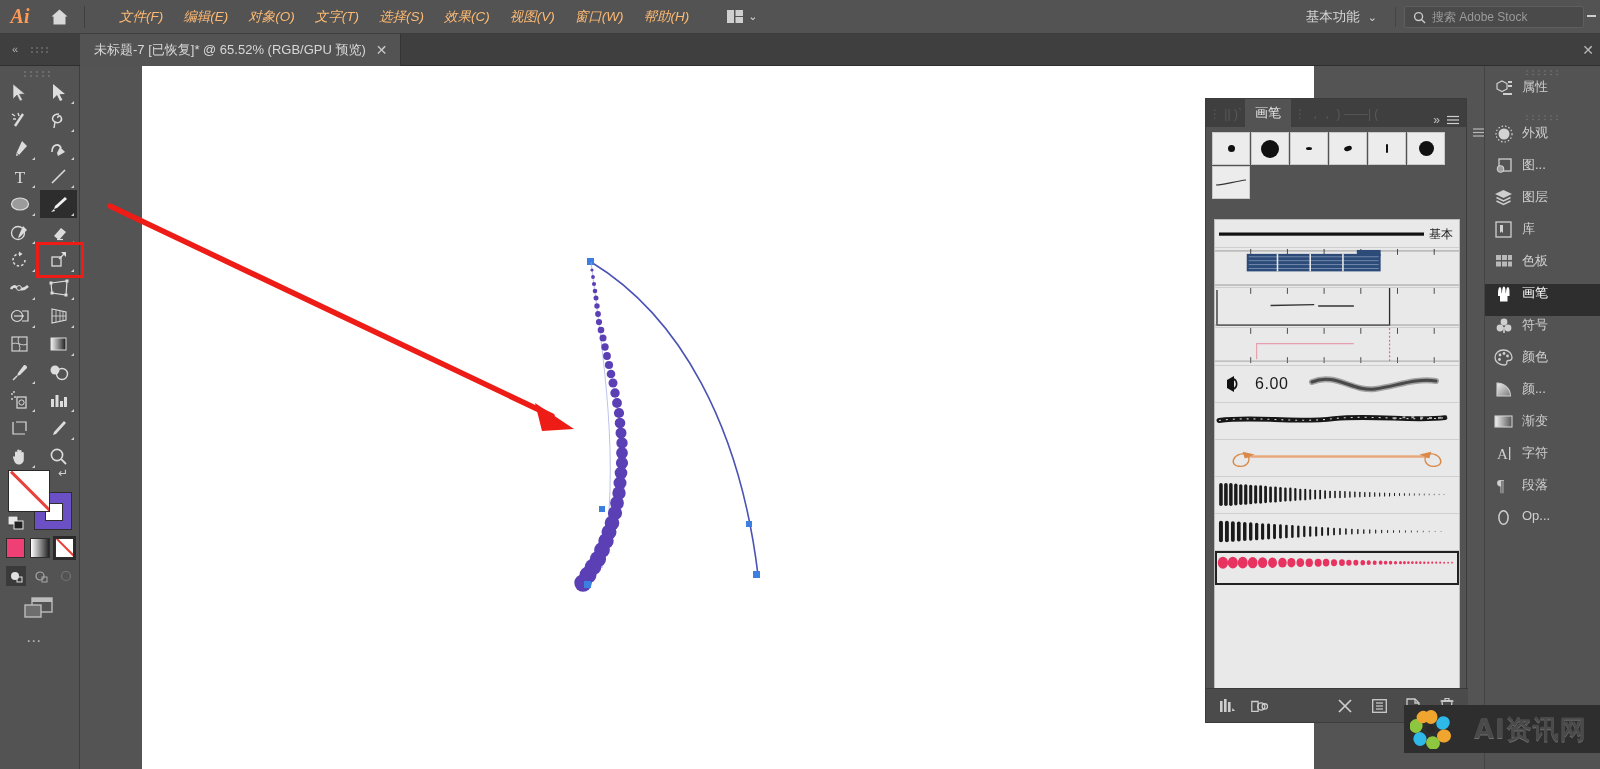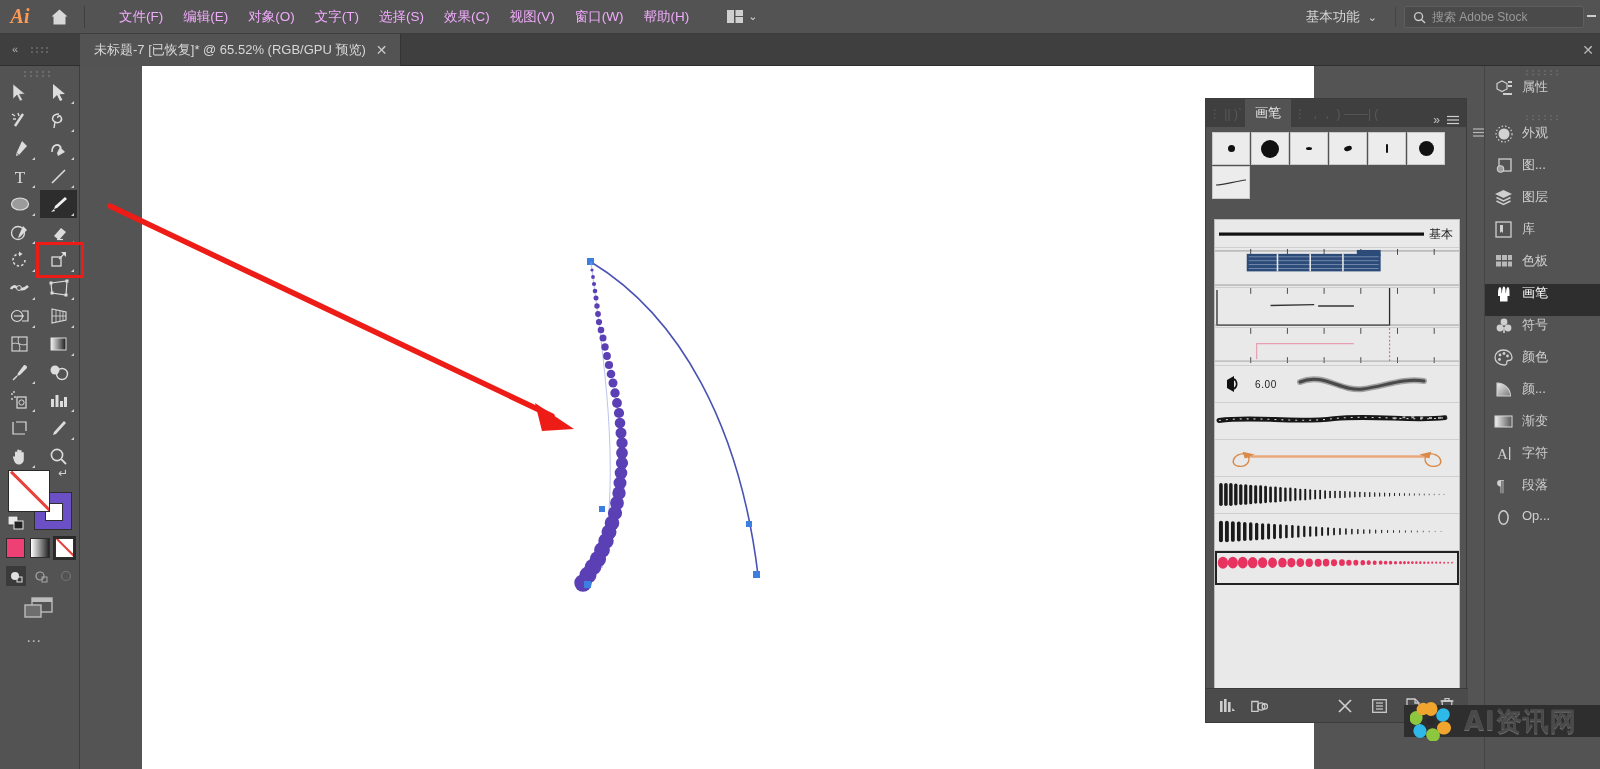--- a/index.html
+++ b/index.html
@@ -20,21 +20,21 @@
     border-bottom:1px solid #3d3d3d;
   }
   .ai-logo {
     width:40px; height:34px; display:flex; align-items:center; justify-content:center;
     color:#ff9a55; font-weight:bold; font-size:20px; font-style:italic;
     font-family:"Liberation Serif", serif;
   }
   .home-icon { width:38px; height:34px; display:flex; align-items:center; justify-content:center; }
   .menu-sep { width:1px; height:22px; background:#3f3f3f; margin:0 6px; }
   .menu-items { display:flex; align-items:center; margin-left:18px; }
-  .menu-item { padding:4px 10px; color:#f0abfc; font-size:13.5px; white-space:nowrap; cursor:default; }
+  .menu-item { padding:4px 10px; color:#fdba74; font-size:13.5px; white-space:nowrap; cursor:default;font-style:italic; }
   .arrange-btn { display:flex; align-items:center; gap:5px; margin-left:22px; padding:3px 6px; }
   .arrange-glyph { width:16px; height:13px; display:block; }
   .menubar-right { position:absolute; right:0; top:0; height:34px; display:flex; align-items:center; }
   .workspace-btn { display:flex; align-items:center; gap:8px; padding:4px 10px; color:#d6d6d6; font-size:13.5px; }
   .vsep { width:1px; height:20px; background:#444; margin:0 8px; }
   .stock-search {
     display:flex; align-items:center; gap:6px;
     background:#4a4a4a; border:1px solid #5e5e5e; border-radius:2px;
     height:22px; padding:0 8px; width:180px;
   }
@@ -173,22 +173,22 @@
   .dock-item {
     height:32px; display:flex; align-items:flex-start; gap:9px; padding-left:9px; color:#cfcfcf; font-size:13px;
   }
   .dock-item.active { background:#2e2e2e; color:#fff; }
   .dock-ico { width:19px; height:19px; display:flex; align-items:center; justify-content:center; }
   .dock-collapse { position:absolute; left:-14px; top:56px; width:14px; height:20px;
      display:flex; align-items:center; justify-content:center; color:#bbb; font-size:10px;}
 
   
   .watermark {
-    position:absolute; left:1404px; top:705px; width:196px; height:32px;
-    display:flex; align-items:center; gap:12px;
+    position:absolute; left:1404px; top:705px; width:196px; height:48px;
+    display:flex; align-items:center; gap:22px;
     background:#2e2e2e; padding-left:6px;
   }
   .wm-text {
     font-family:"DejaVu Sans", sans-serif; font-weight:bold; font-size:26px;
     color:#4a4a4a; text-shadow:0 1px 0 #6e6e6e;
     letter-spacing:1px;
   }
 </style>
 </head>
 <body>
@@ -750,21 +750,21 @@
           </g>
           <line x1="0" y1="34" x2="246" y2="34" stroke="#888" stroke-width=".7"></line>
         </svg>
       </div>
 
       <div class="bl-row" style="height:37px;display:flex;align-items:center;">
         <svg width="24" height="20" viewBox="0 0 24 20" style="margin-left:8px;">
           <path d="M4 6 L11 2 L11 18 L4 14 Z" fill="#111"></path>
           <path d="M11 5 A6 6 0 0 1 11 15" fill="none" stroke="#111" stroke-width="1.6"></path>
         </svg>
-        <span style="margin-left:8px;font-size:10px;color:#1a1a1a;letter-spacing:.6px;">6.00</span>
+        <span style="margin-left:8px;font-size:16px;color:#1a1a1a;letter-spacing:.6px;">6.00</span>
         <svg width="130" height="28" viewBox="0 0 130 28" style="margin-left:20px;">
           <path d="M3 12 C26 2 44 22 66 19 C88 16 106 8 127 11" fill="none" stroke="#6a6a6a" stroke-width="6" stroke-linecap="round" opacity=".55"></path>
           <path d="M3 12 C26 2 44 22 66 19 C88 16 106 8 127 11" fill="none" stroke="#3a3a3a" stroke-width="3" stroke-linecap="round" opacity=".85"></path>
         </svg>
       </div>
 
       <div class="bl-row" style="height:37px;">
         <svg class="bl-glitch" viewBox="0 0 246 37" preserveAspectRatio="none">
           <path d="M4 18 C40 13 80 21 120 16 C160 12 200 19 232 15" fill="none" stroke="#161616" stroke-width="5" stroke-linecap="round"></path>
           <path d="M4 18 C40 13 80 21 120 16 C160 12 200 19 232 15" fill="none" stroke="#e9e9e9" stroke-width="1.1" stroke-dasharray="2 5" opacity=".9"></path>

